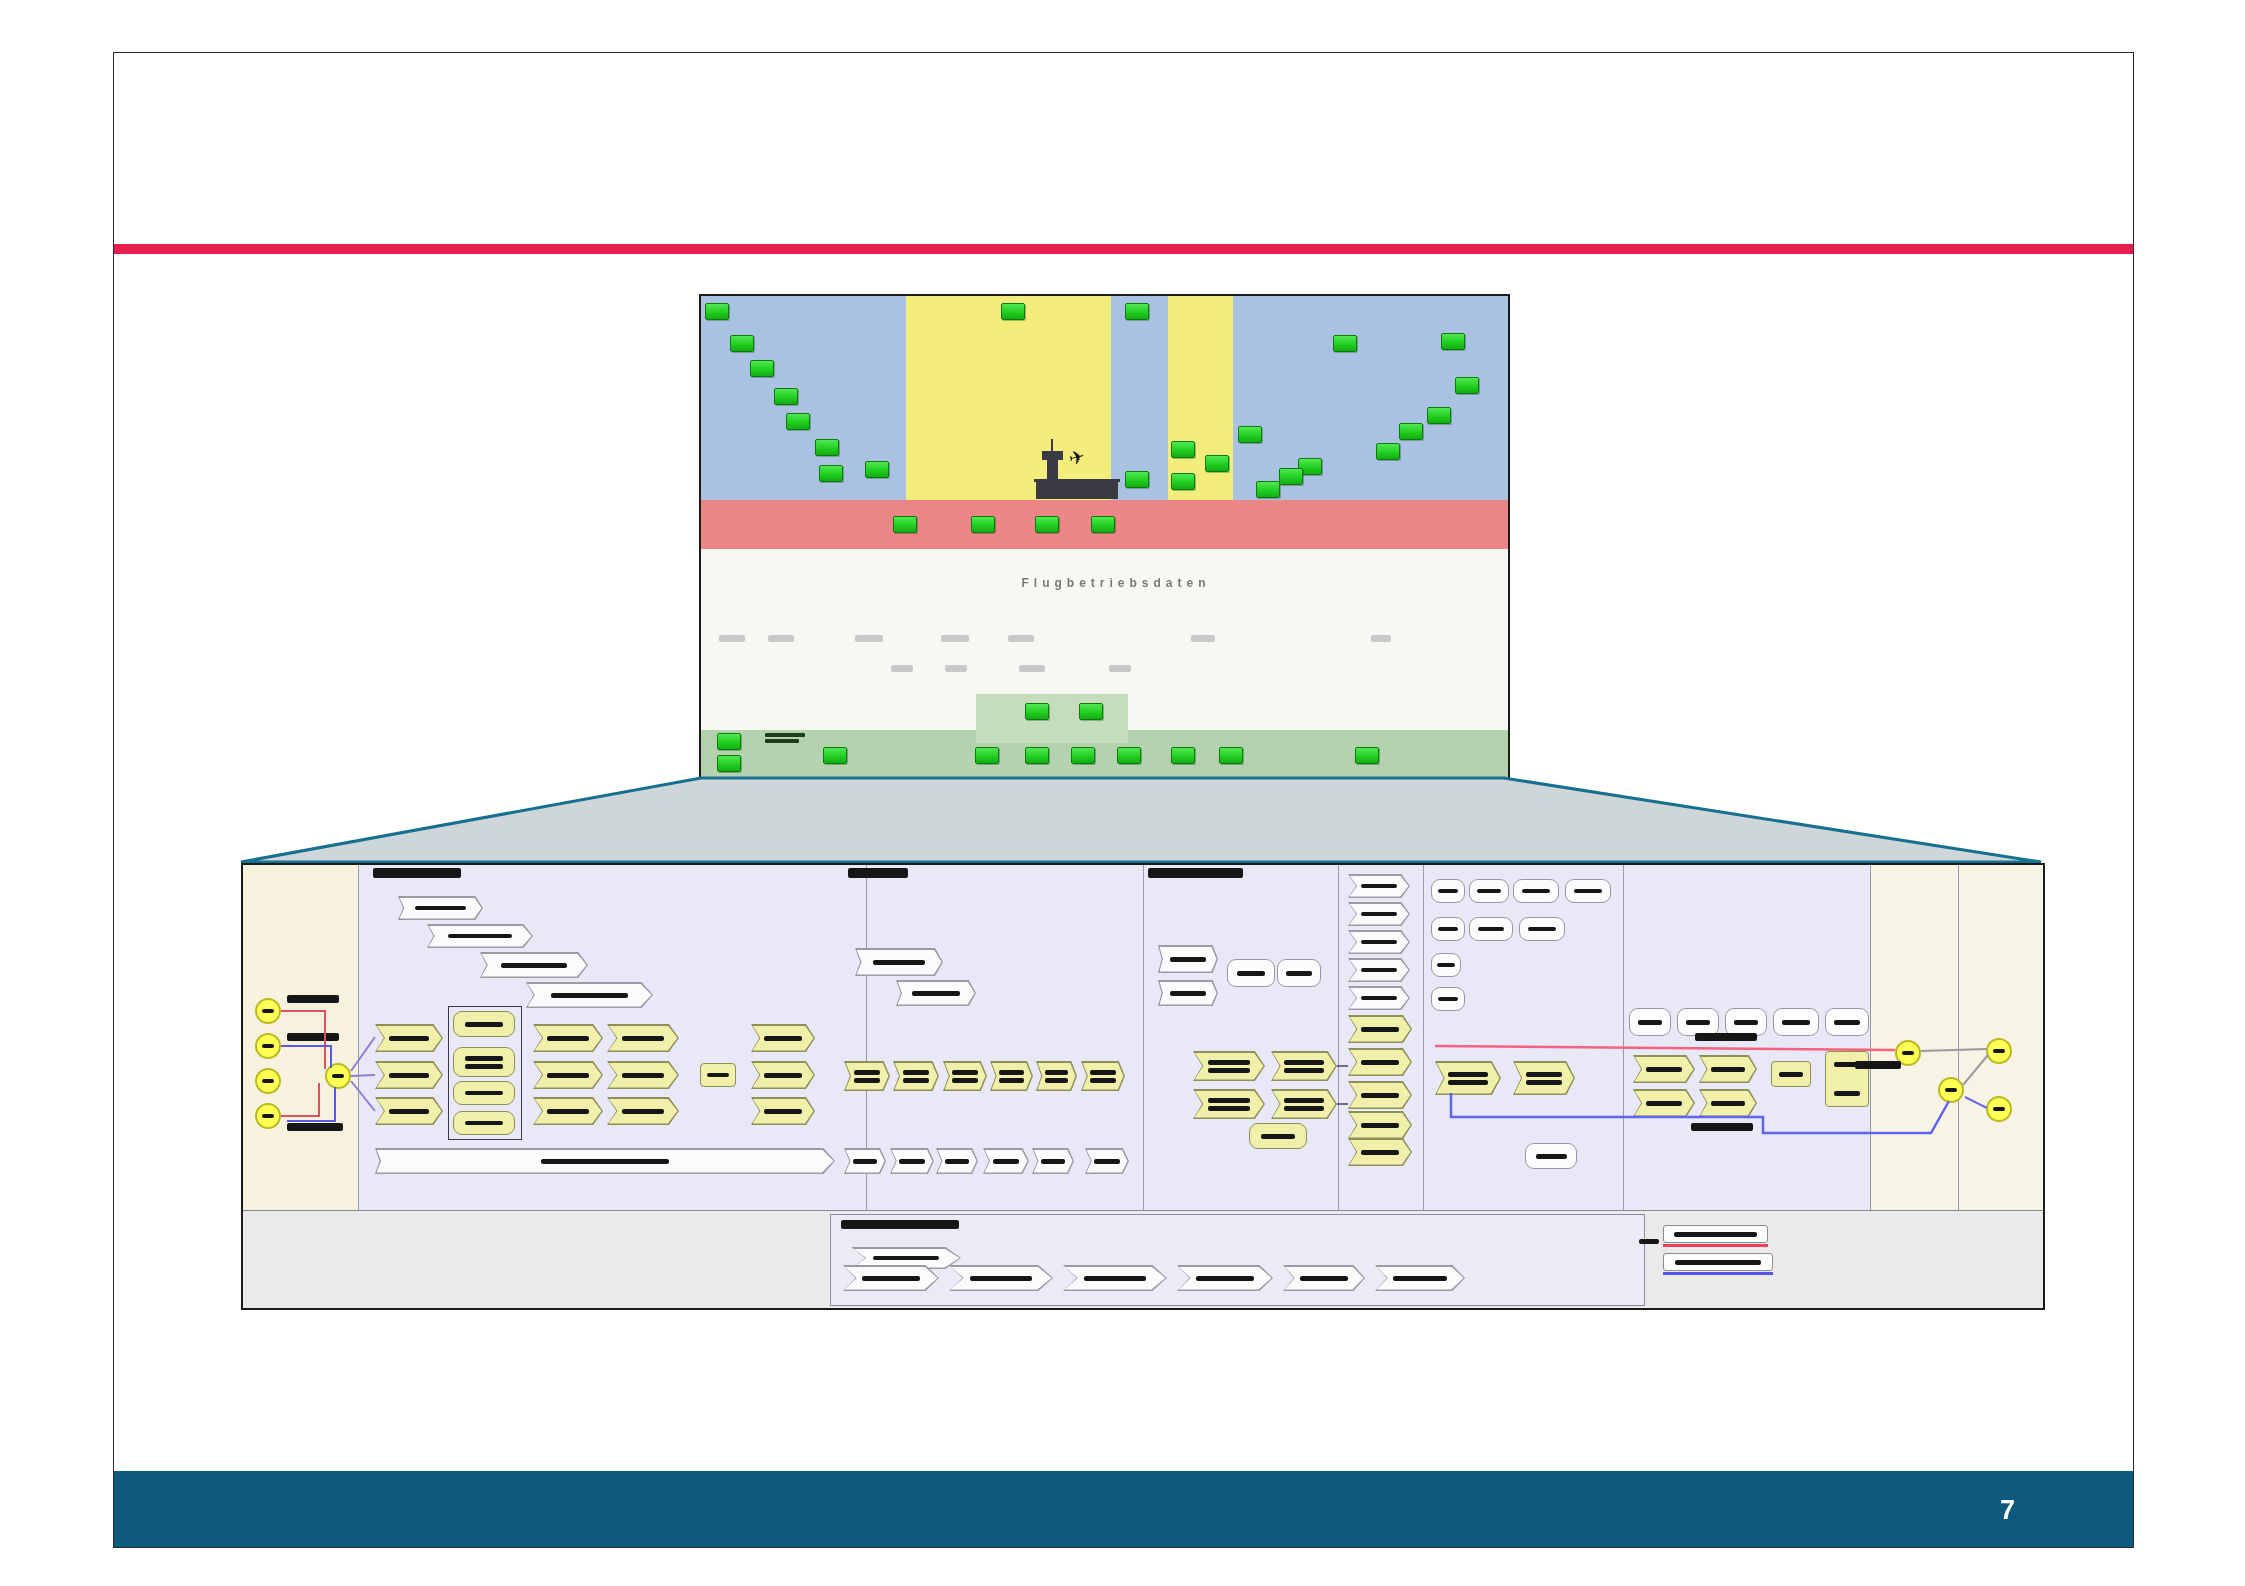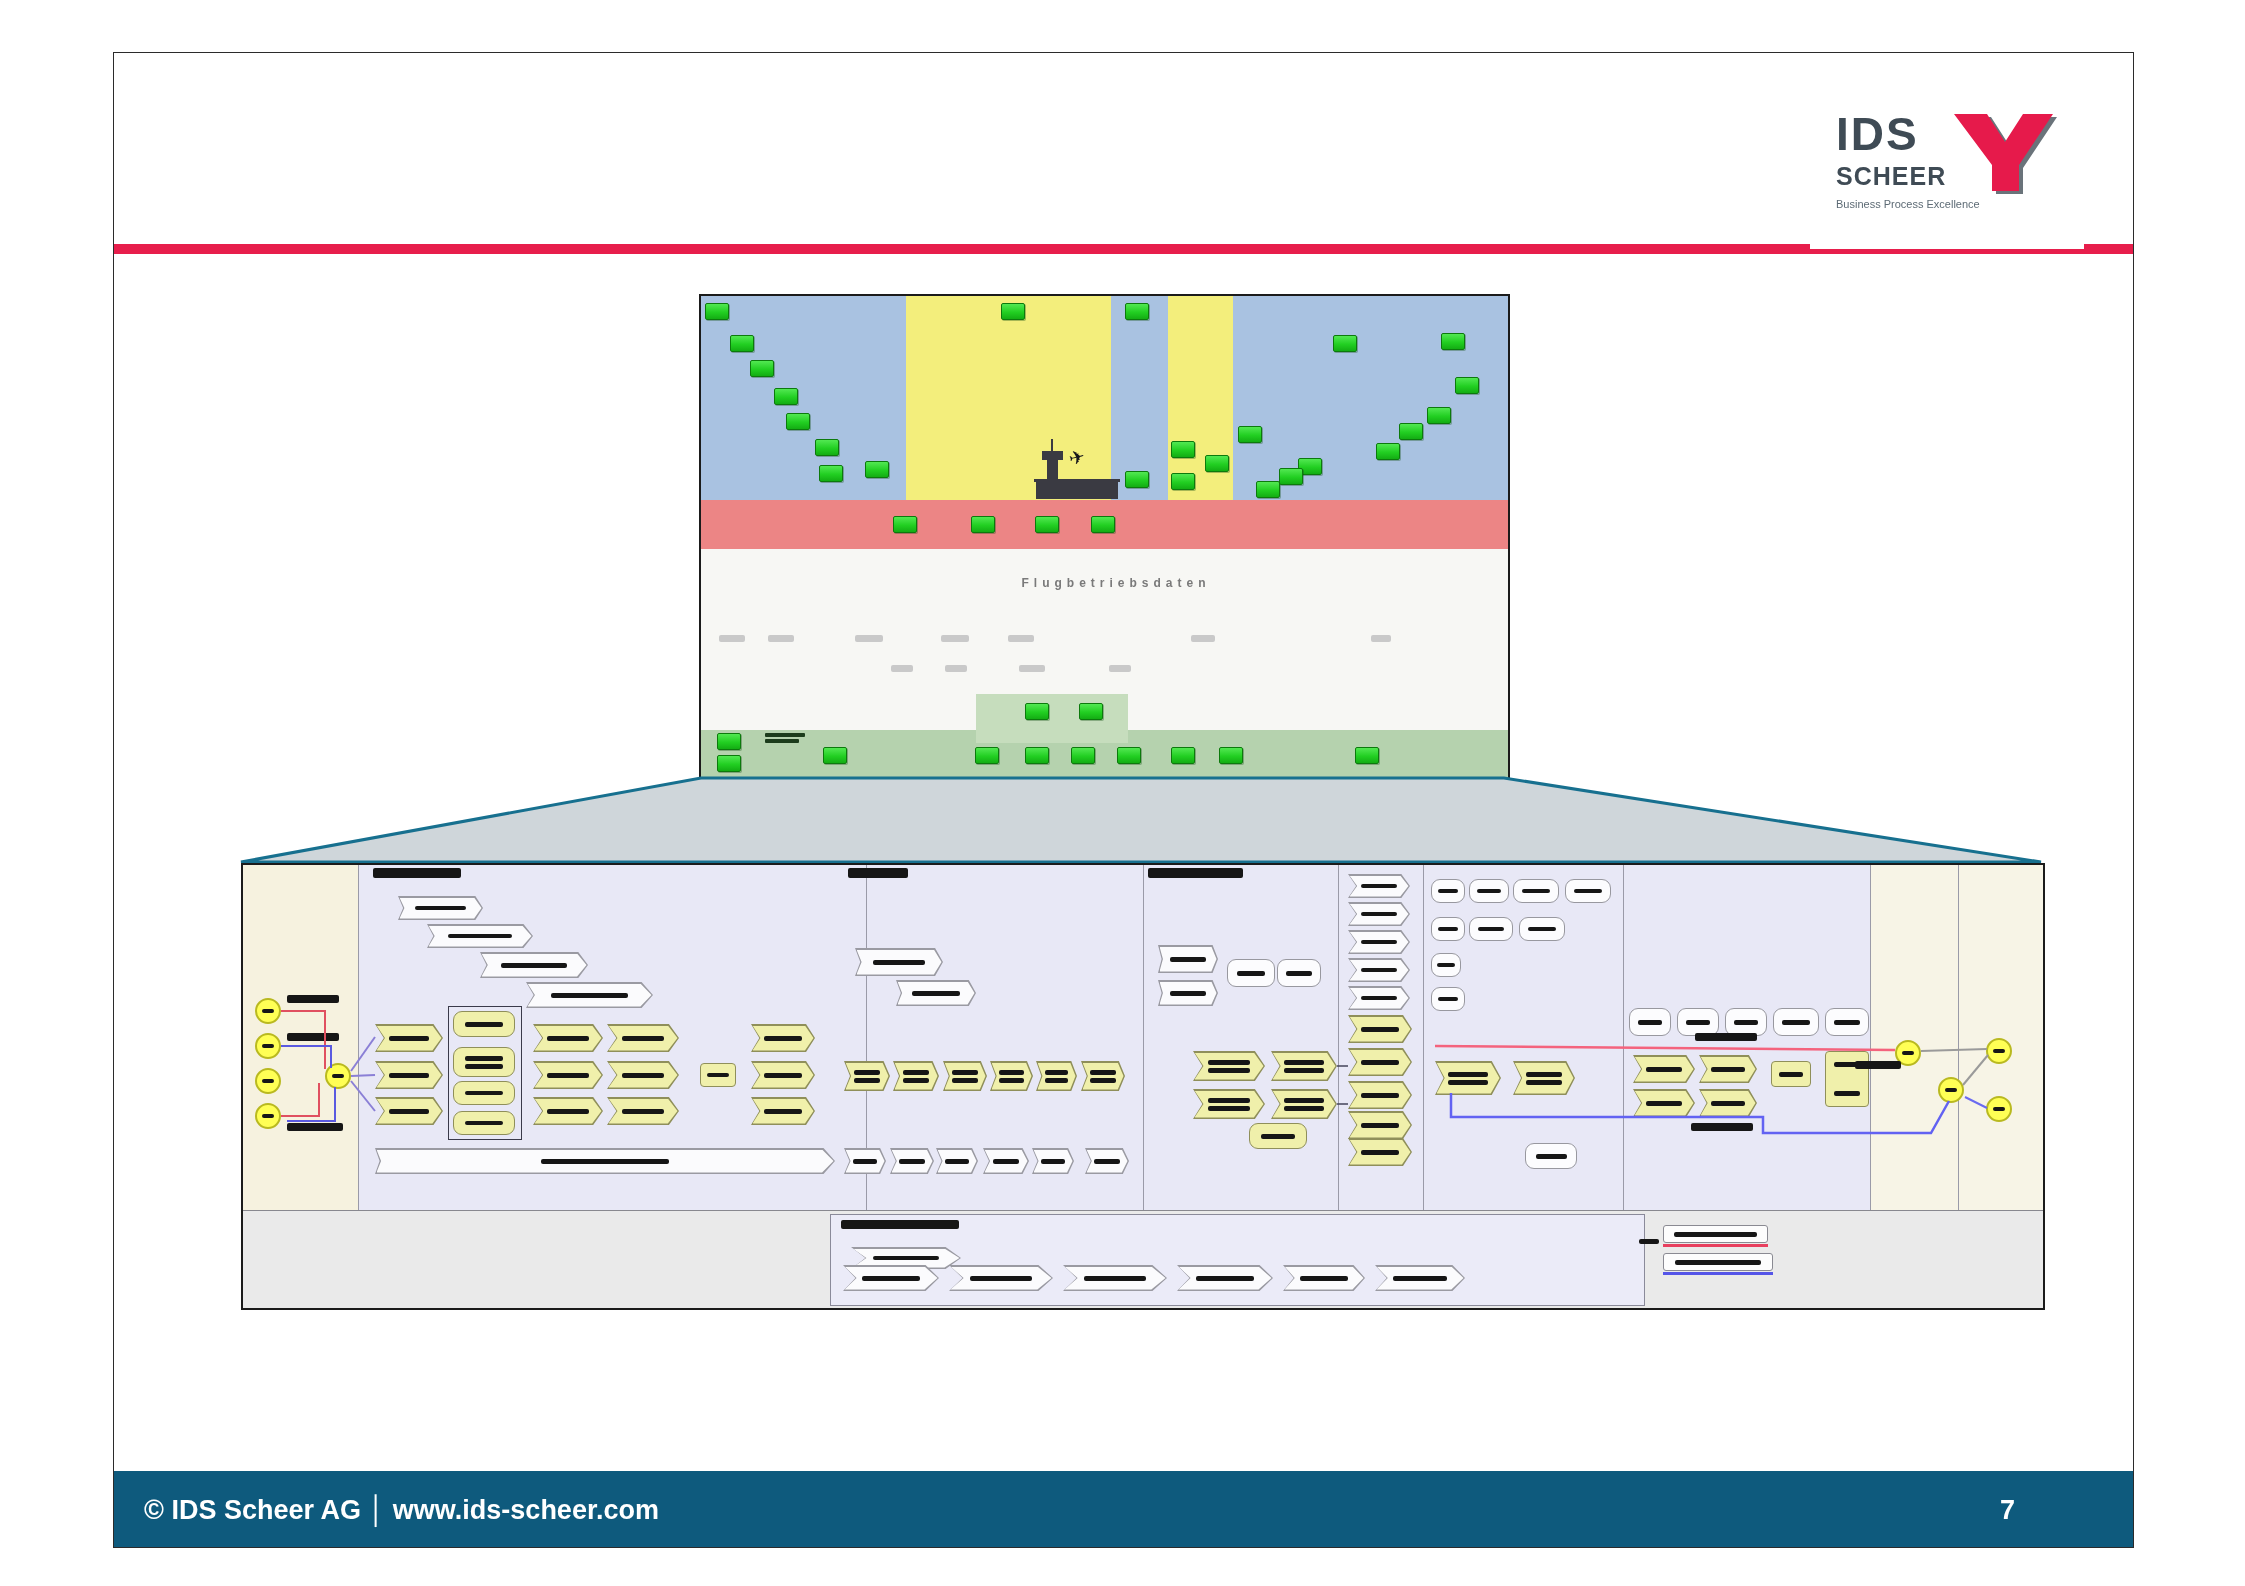--- a/index.html
+++ b/index.html
@@ -60,29 +60,20 @@
   .legline{position:absolute;height:3px;}
 </style>
 </head>
 <body>
 
 <div id="stage">
   <div id="slide">
 
     <div id="redline" style="background: rgb(231, 30, 76);"></div>
 
-    <div id="logo">
-      <div id="logo-ids">IDS</div>
-      <div id="logo-scheer">SCHEER</div>
-      <div id="logo-tag">Business Process Excellence</div>
-      <svg id="logo-y" width="104" height="86" viewBox="0 0 104 86">
-        <polygon points="4,9 37,9 55,37 73,9 103,9 69,60 69,86 42,86 42,60" fill="#6a737a"></polygon>
-        <polygon points="0,6 33,6 51,34 69,6 99,6 65,57 65,83 38,83 38,57" fill="#e61a4b"></polygon>
-      </svg>
-    </div>
 
     <div id="topmap">
 
     <div class="zone" style="left: 0px; top: 0px; width: 807px; height: 204px; background: rgb(169, 194, 225);"></div>
         <div class="zone" style="left: 205px; top: 0px; width: 205px; height: 204px; background: rgb(243, 238, 124);"></div>
         <div class="zone" style="left: 467px; top: 0px; width: 65px; height: 204px; background: rgb(243, 238, 124);"></div>
         <div class="zone" style="left: 0px; top: 204px; width: 807px; height: 49px; background: rgb(236, 133, 133);"></div>
         <div class="zone" style="left: 0px; top: 253px; width: 807px; height: 181px; background: rgb(247, 247, 244);"></div>
         <div class="zone" style="left: 0px; top: 434px; width: 807px; height: 48px; background: rgb(181, 210, 174);"></div>
         <div class="zone" style="left: 275px; top: 398px; width: 152px; height: 49px; background: rgb(198, 221, 189);"></div>
@@ -615,18 +606,17 @@
           <polyline points="1208,228 1208,252 1520,252 1520,268 1688,268 1706,236" fill="none" stroke="#6262f2" stroke-width="2.5"></polyline>
           <polyline points="1678,186 1744,184" fill="none" stroke="#9a9a9a" stroke-width="2"></polyline>
           <polyline points="1720,220 1745,190" fill="none" stroke="#9a9a9a" stroke-width="2"></polyline>
           <polyline points="1722,232 1744,243" fill="none" stroke="#6a6af0" stroke-width="2"></polyline>
           <polyline points="1094,201 1105,201" fill="none" stroke="#44445a" stroke-width="1.5"></polyline>
           <polyline points="1094,239 1105,239" fill="none" stroke="#44445a" stroke-width="1.5"></polyline>
         </svg>
       </div>
 
     <div id="ftr" style="background: rgb(14, 90, 125);">
-      <div id="ftr-txt">© IDS Scheer AG │ www.ids-scheer.com</div>
       <div id="ftr-pg">7</div>
     </div>
 
   </div>
 </div>
 
 </body></html>

